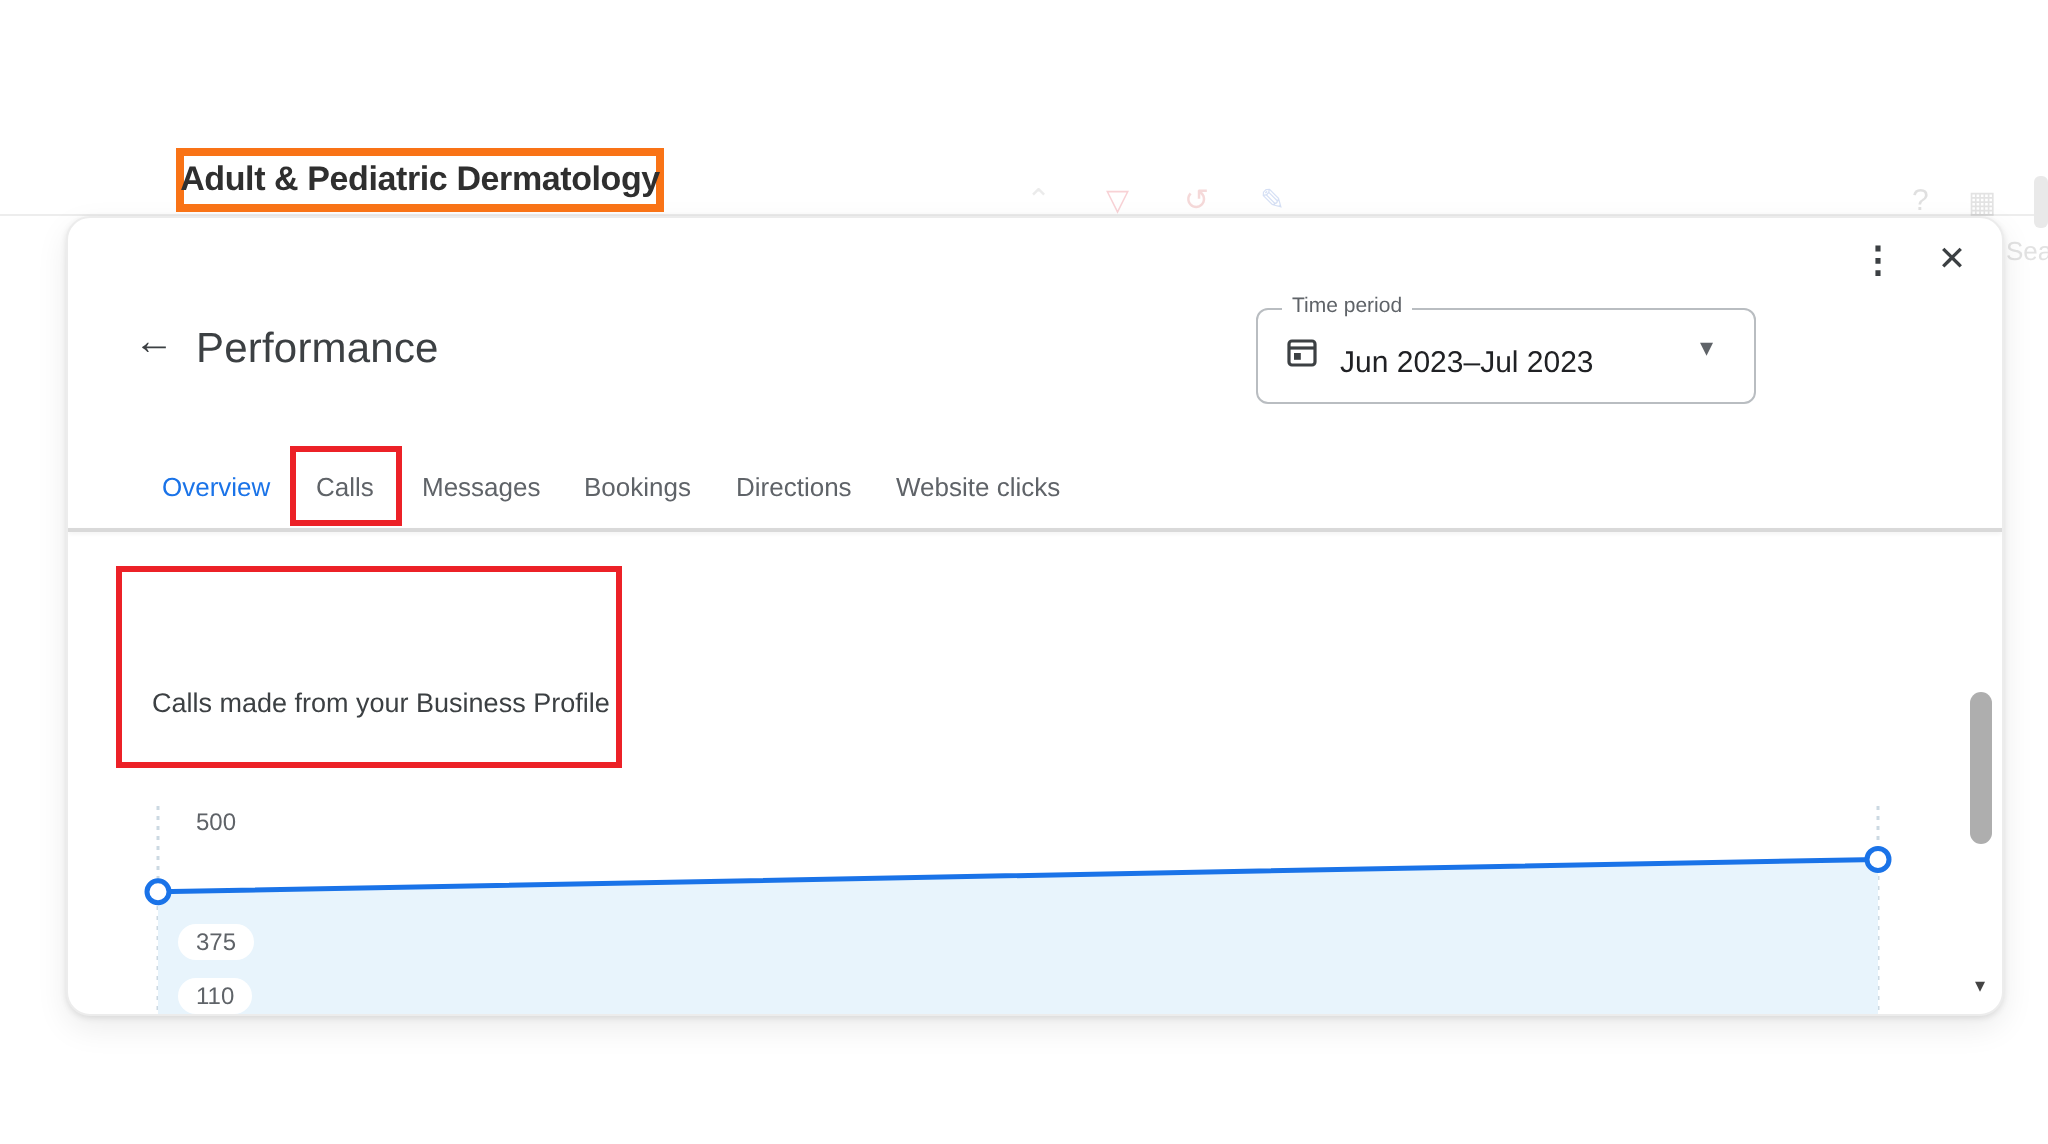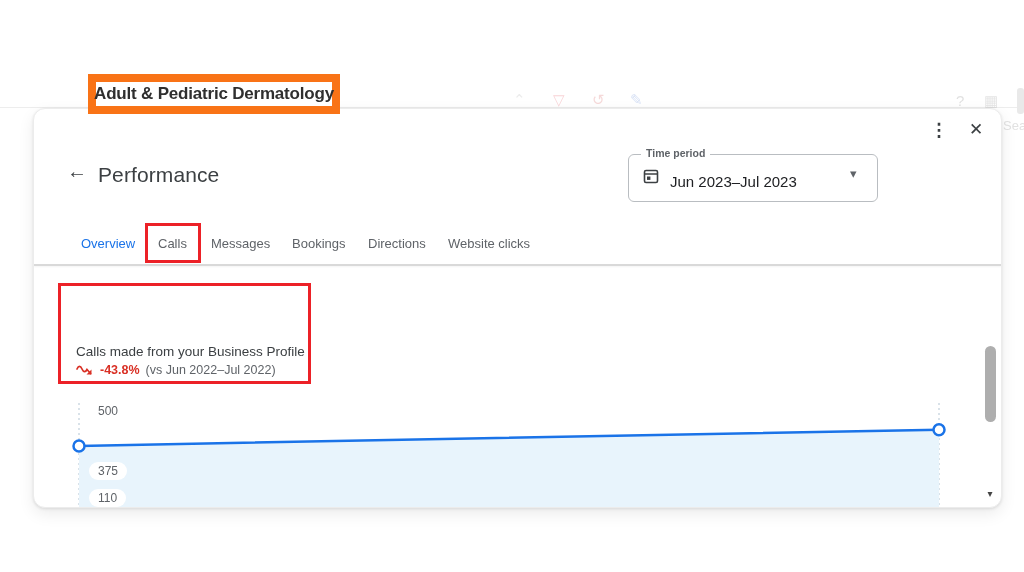--- a/index.html
+++ b/index.html
@@ -7,21 +7,21 @@
          font-family:"Liberation Sans",sans-serif;color:#202124;}
 
   
   .bg-topline{position:absolute;left:0;top:107px;width:1024px;height:1px;background:#ededed;}
   .bg-icon{position:absolute;top:91px;font-size:15px;opacity:.16;color:#777;}
   .bg-search{position:absolute;left:1003px;top:118px;font-size:13px;color:#e2e2e2;}
   .bg-rightstrip{position:absolute;left:1017px;top:88px;width:7px;height:26px;background:#e9e9e9;border-radius:3px;}
   .bg-address{position:absolute;left:697px;top:503px;font-size:11.5px;color:#cfcfcf;letter-spacing:.2px;z-index:1;}
 
   
-  .ann{position:absolute;border:8px solid #f97316;background:#fff;z-index:4;}
+  .ann{position:absolute;border:4px solid #f97316;background:#fff;z-index:4;}
   .title-box{left:88px;top:74px;width:236px;height:24px;display:flex;align-items:center;justify-content:center;}
   .title-box span{font-size:17px;font-weight:700;color:#2f2f2f;letter-spacing:-.2px;white-space:nowrap;}
   .ann-thin{position:absolute;border:3px solid #ec2127;background:transparent;z-index:5;}
 
   
   .modal{position:absolute;left:33px;top:108px;width:967px;height:398px;background:#fff;
          border:1px solid #ececec;border-radius:12px;z-index:2;overflow:hidden;
          box-shadow:0 1px 3px rgba(0,0,0,.10),0 6px 16px rgba(0,0,0,.08);}
 
   .kebab{position:absolute;left:896px;top:10px;width:16px;height:22px;font-size:18px;font-weight:700;
@@ -29,21 +29,21 @@
   .close{position:absolute;left:932px;top:10px;width:20px;height:22px;font-size:17px;color:#3c4043;
          text-align:center;cursor:pointer;line-height:22px;}
 
   .back{position:absolute;left:31px;top:50px;width:24px;height:24px;font-size:20px;color:#3c4043;
         text-align:center;line-height:24px;cursor:pointer;}
   .perf-title{position:absolute;left:64px;top:54px;font-size:21px;color:#3c4043;letter-spacing:.1px;}
 
   
   .tp-field{position:absolute;left:594px;top:45px;width:248px;height:46px;border:1px solid #b9bdc1;
             border-radius:6px;cursor:pointer;}
-  .tp-label{position:absolute;left:607px;top:38px;background:#fff;padding:0 5px;font-size:10.5px;color:#5f6368;font-weight:bold;}
+  .tp-label{position:absolute;left:607px;top:38px;background:#fff;padding:0 5px;font-size:10.5px;color:#5f6368;}
   .tp-cal{position:absolute;left:609px;top:59px;width:16px;height:16px;}
   .tp-value{position:absolute;left:636px;top:64px;font-size:15px;font-weight:500;color:#202124;}
   .tp-caret{position:absolute;left:816px;top:57px;font-size:13px;color:#5f6368;}
 
   
   .tab{position:absolute;top:127px;font-size:13px;font-weight:500;color:#5f6368;cursor:pointer;white-space:nowrap;}
   .tab.active{color:#1a73e8;}
   .tabs-divider{position:absolute;left:0;top:155px;width:967px;height:2px;background:#d9d9d9;
                 box-shadow:0 1px 2px rgba(0,0,0,.05);}
 
@@ -109,30 +109,20 @@
     <span class="tab" style="left:124px;">Calls</span>
     <span class="tab" style="left:177px;">Messages</span>
     <span class="tab" style="left:258px;">Bookings</span>
     <span class="tab" style="left:334px;">Directions</span>
     <span class="tab" style="left:414px;">Website clicks</span>
     <div class="tabs-divider"></div>
     <div class="ann-thin" style="left:111px;top:114px;width:50px;height:34px;"></div>
 
     <div class="ann-thin" style="left:24px;top:174px;width:247px;height:95px;"></div>
     <div class="stat-desc">Calls made from your Business Profile</div>
-    <div class="stat-trend">
-      <span style="display:inline-flex;">
-        <svg width="18" height="13" viewBox="0 0 18 13">
-          <path d="M1 5 C2.5 1.5, 4.5 1.5, 6 5 C7.5 8.5, 9.5 8.5, 11 5.5 L14.5 9.5" fill="none" stroke="#d93025" stroke-width="1.7" stroke-linecap="round"></path>
-          <path d="M15.5 5.5 L15.5 10.5 L10.5 10.5 Z" fill="#d93025"></path>
-        </svg>
-      </span>
-      <span class="stat-change">-43.8%</span>
-      <span class="stat-compare">(vs Jun 2022–Jul 2022)</span>
-    </div>
 
     <div class="chart">
       <svg width="967" height="106" viewBox="0 0 967 106">
         <line x1="45" y1="2" x2="45" y2="106" stroke="#ccd9e2" stroke-width="1.5" stroke-dasharray="2,3"></line>
         <line x1="905" y1="2" x2="905" y2="106" stroke="#ccd9e2" stroke-width="1.5" stroke-dasharray="2,3"></line>
         <polygon points="45,44.9 905,28.7 905,106 45,106" fill="#e8f4fc"></polygon>
         <polyline points="45,44.9 905,28.7" fill="none" stroke-width="2.5" stroke-linecap="round" stroke="#1a73e8"></polyline>
         <circle r="5.5" fill="#ffffff" stroke-width="2.5" cx="45" cy="44.9" stroke="#1a73e8"></circle>
         <circle r="5.5" fill="#ffffff" stroke-width="2.5" cx="905" cy="28.7" stroke="#1a73e8"></circle>
       </svg>

